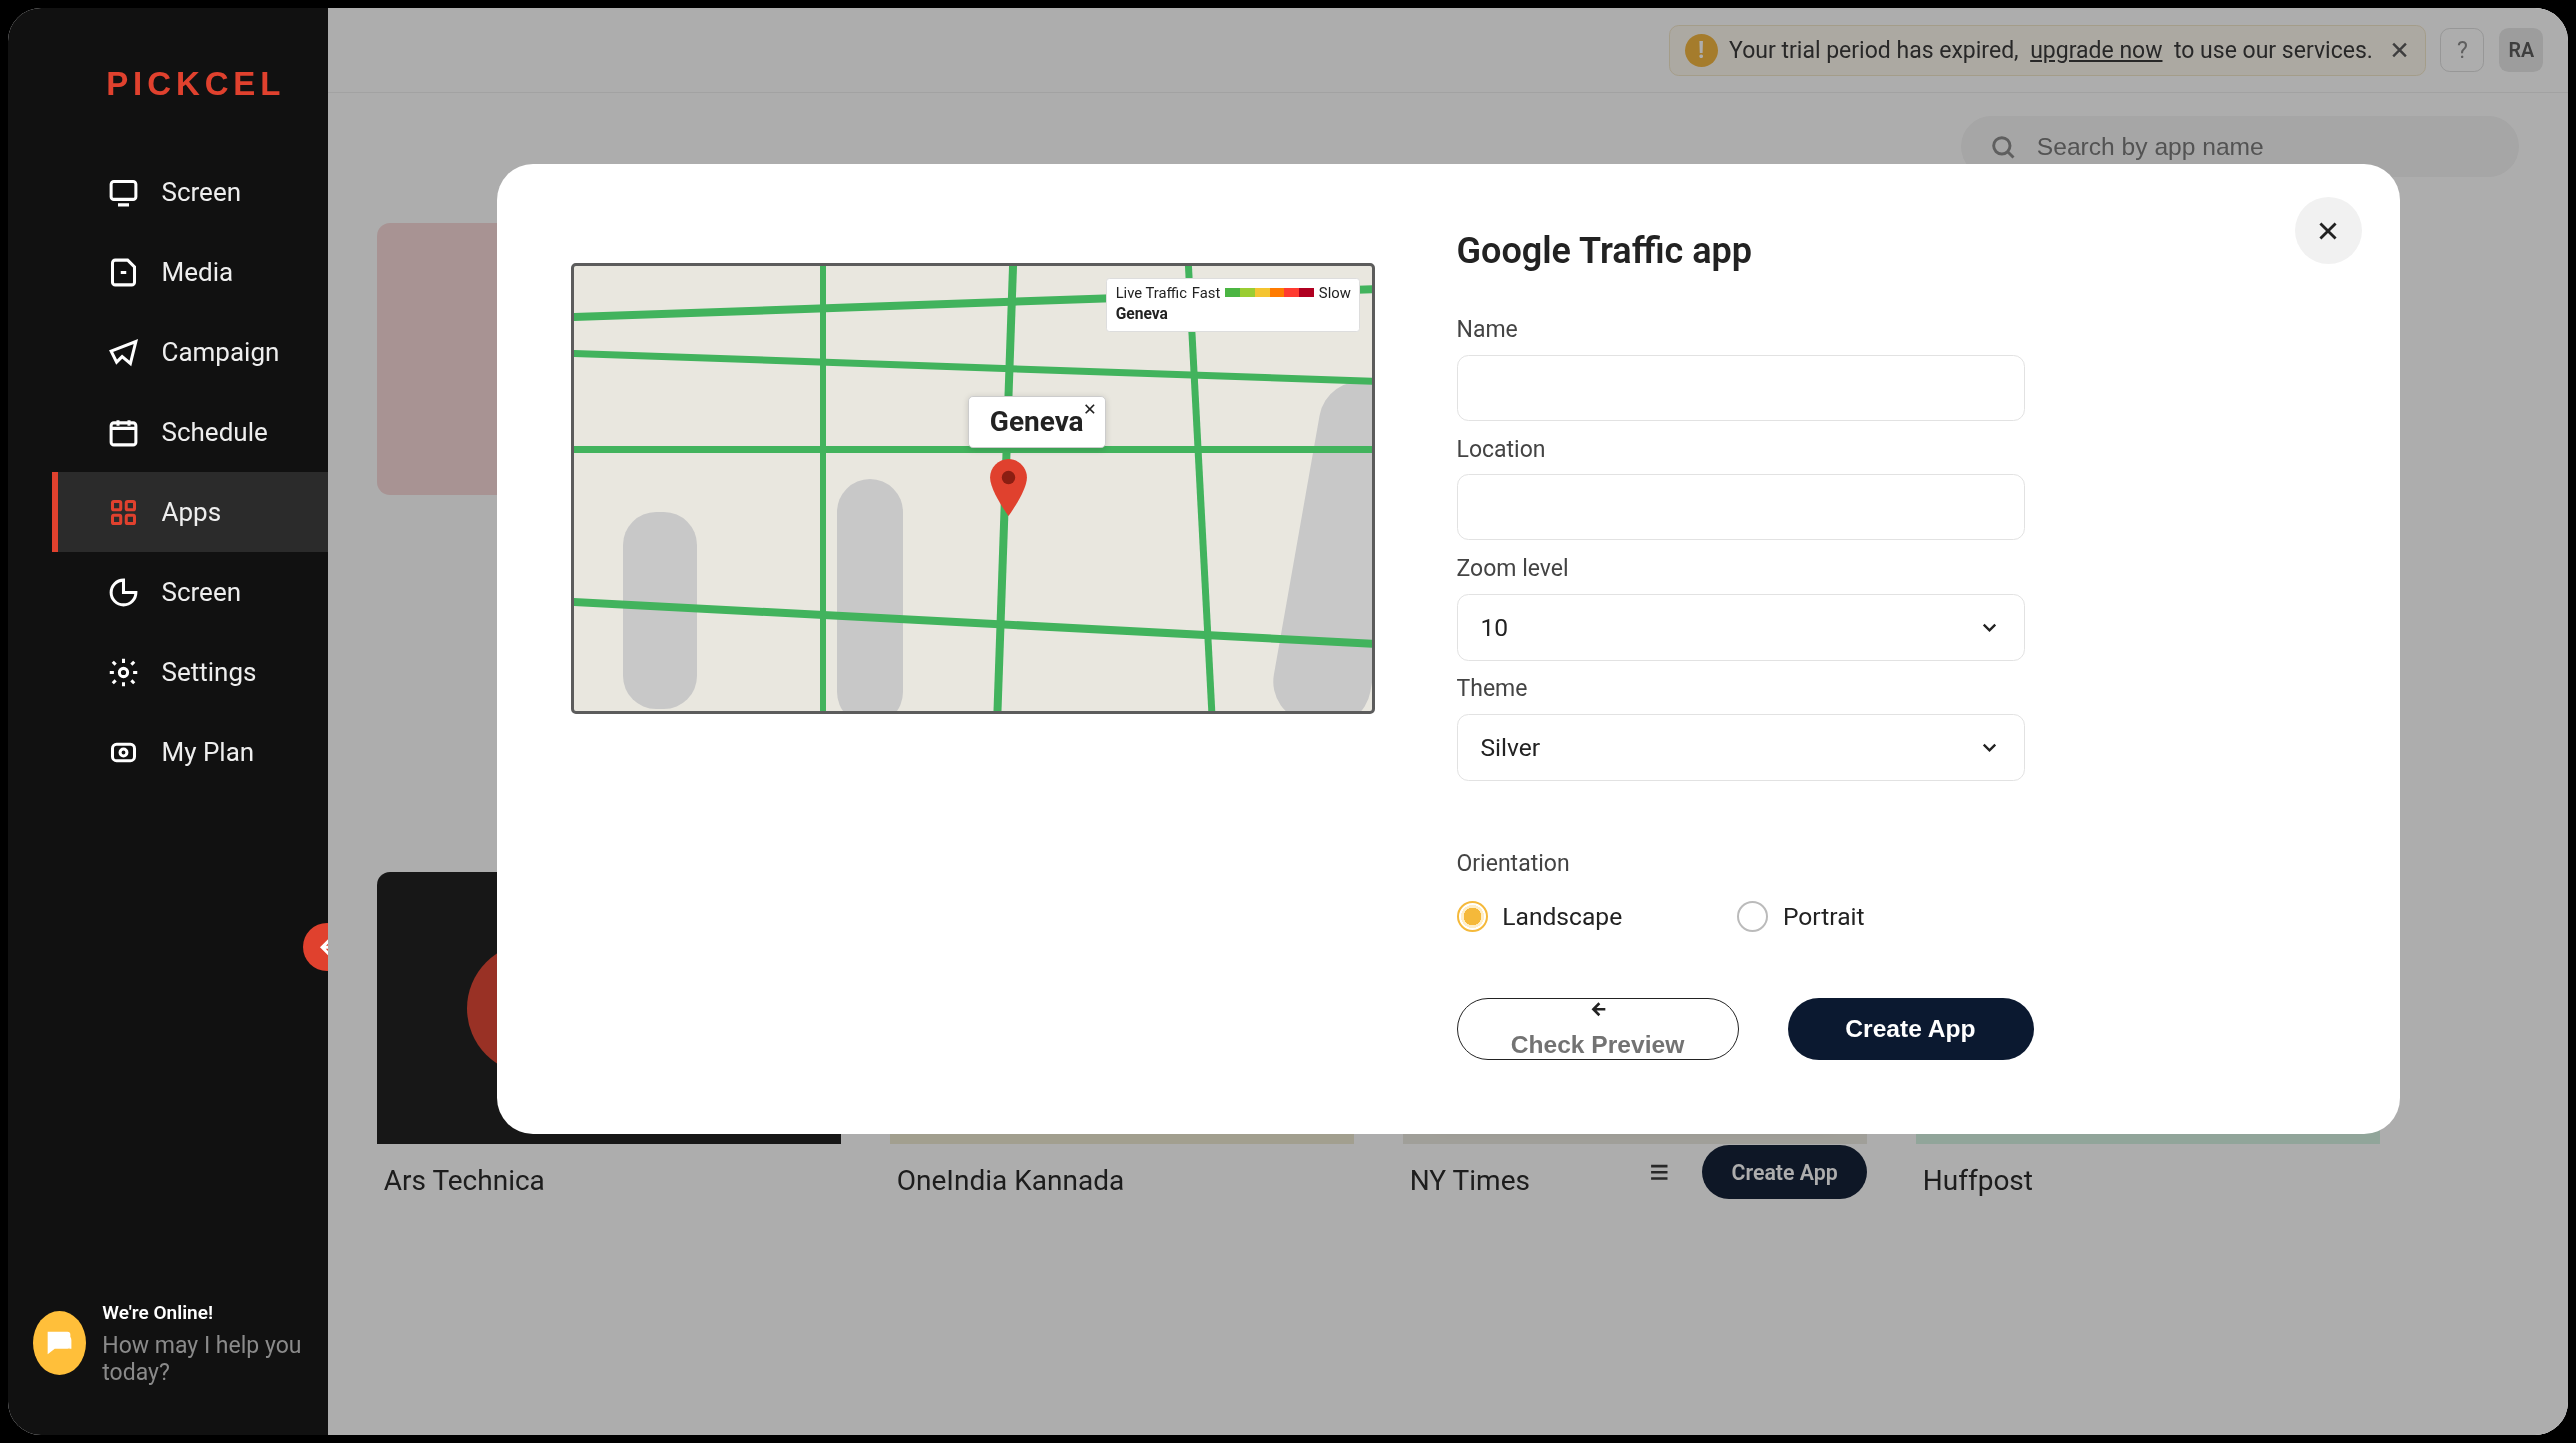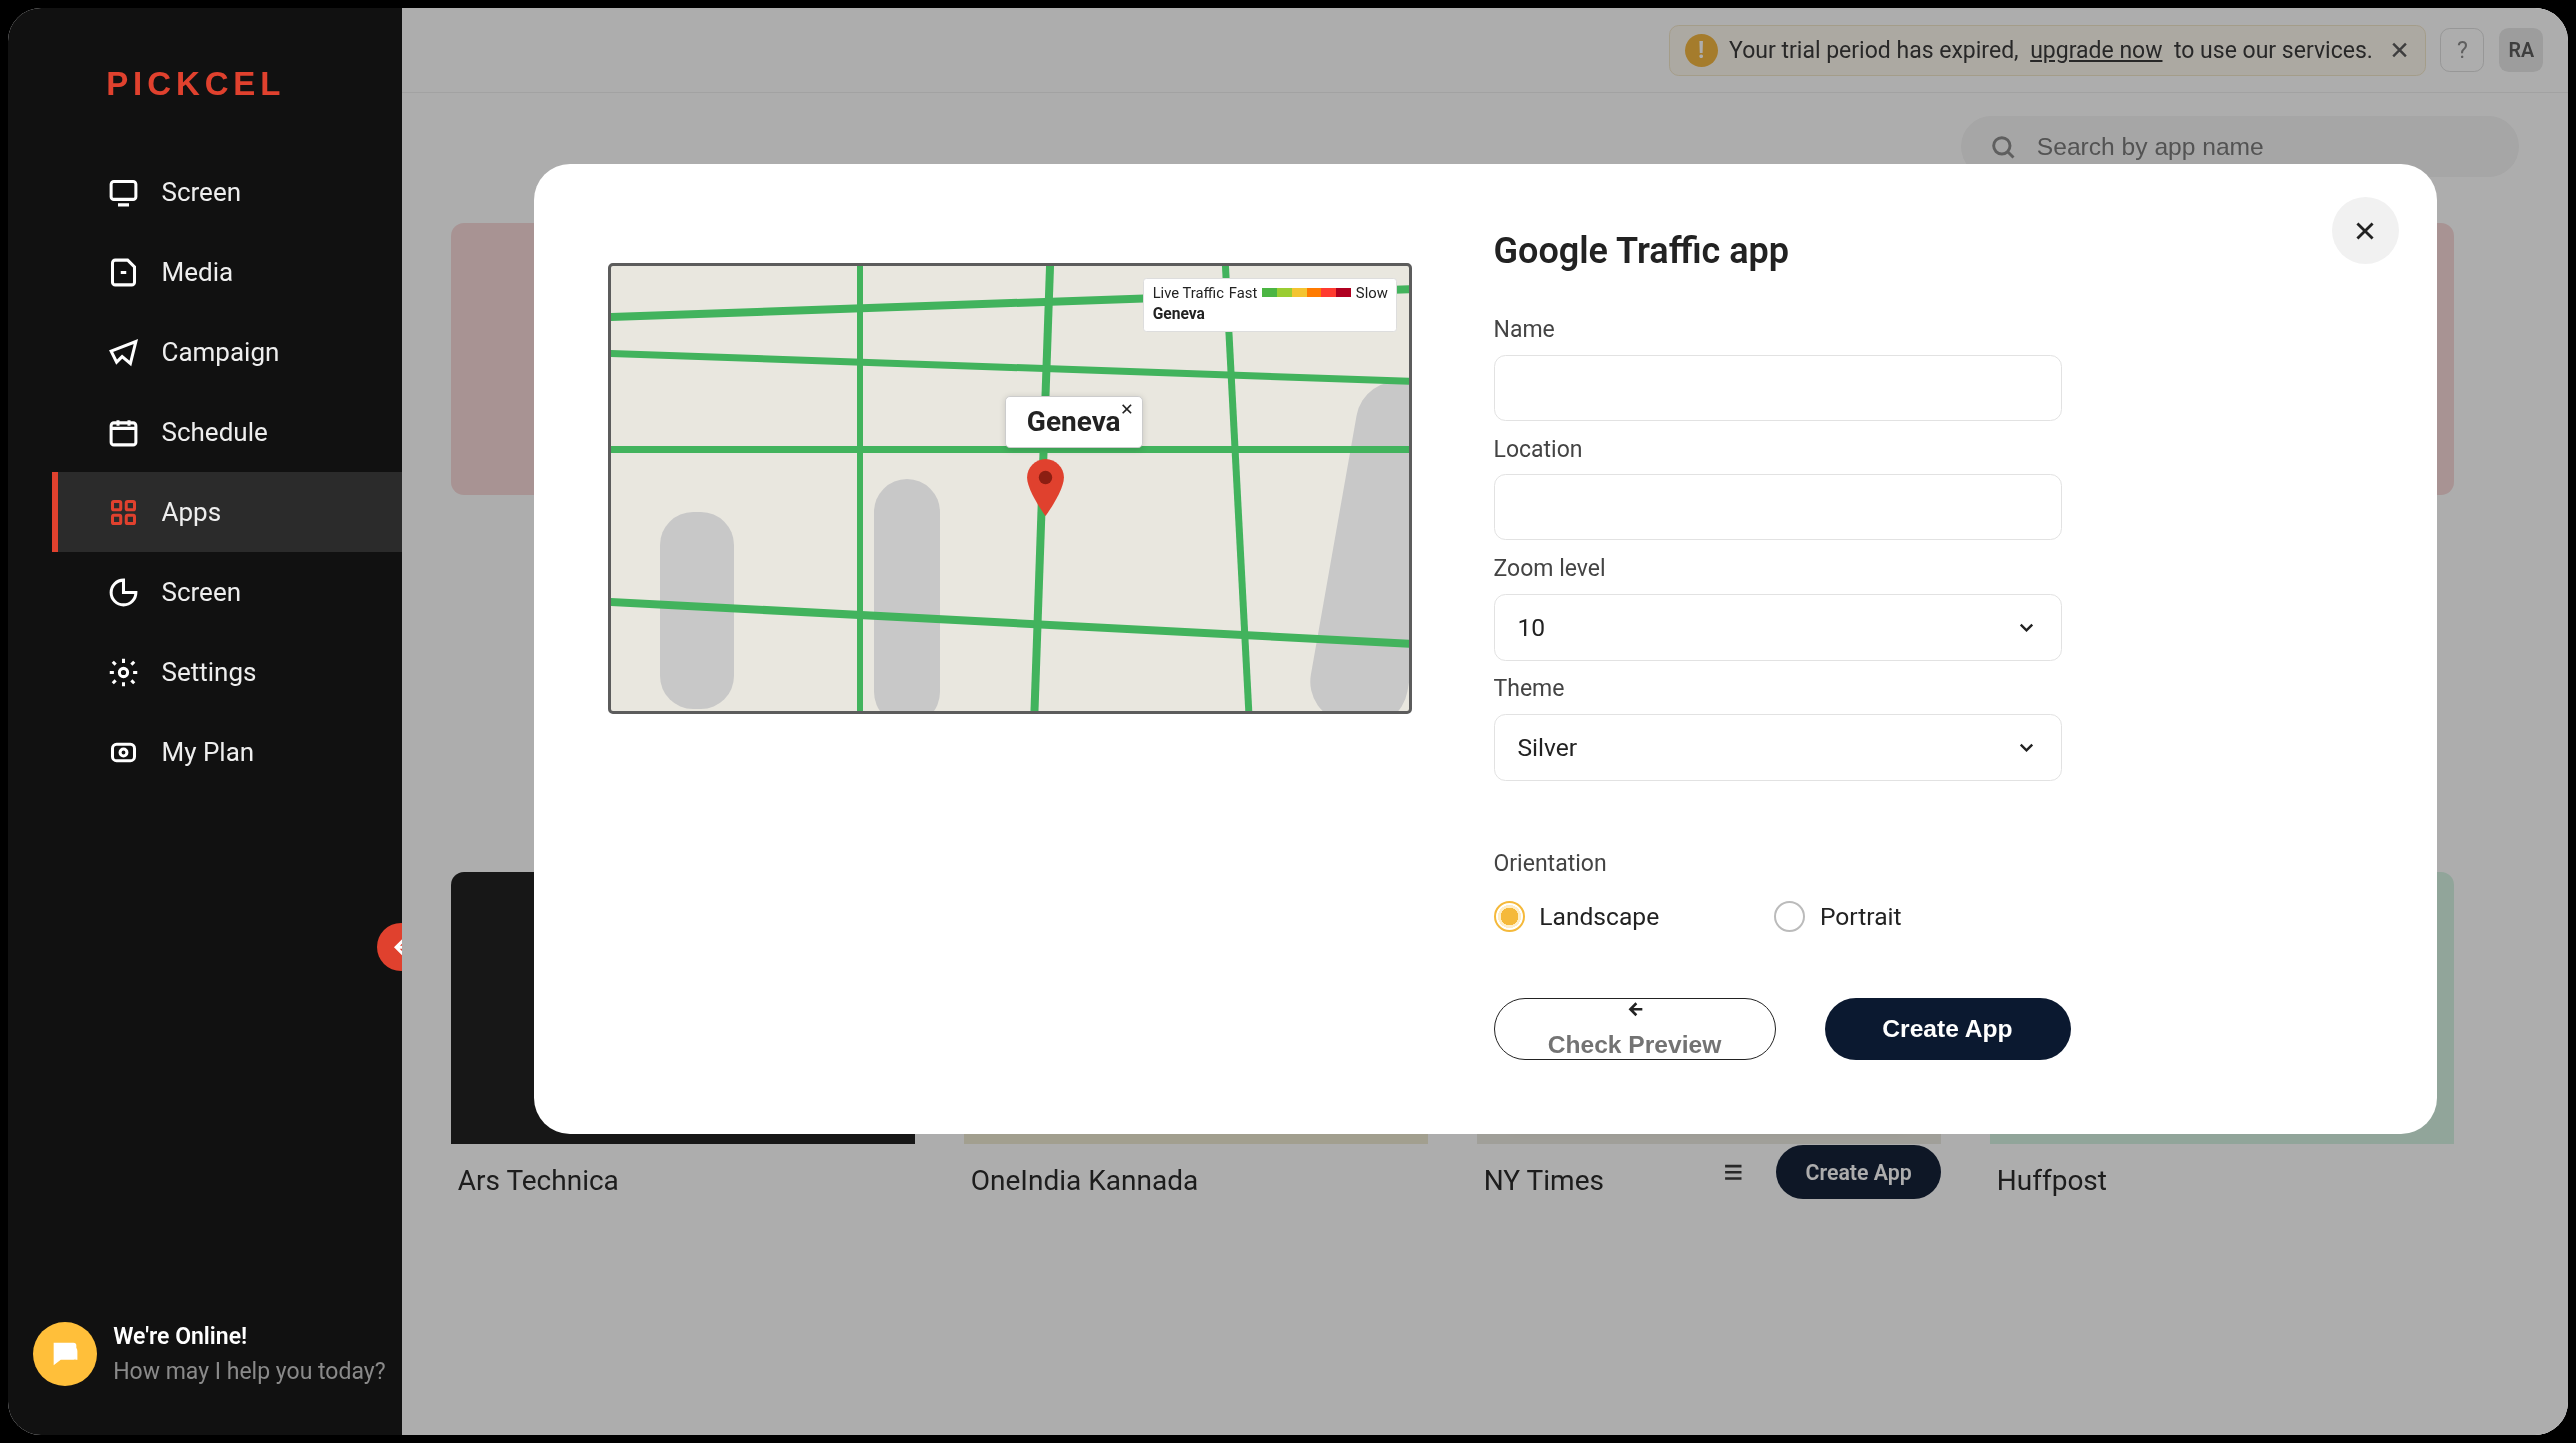--- a/index.html
+++ b/index.html
@@ -16,21 +16,21 @@
   .device-frame {
     position: absolute;
     inset: 8.2px;
     background: #f5f5f7;
     border-radius: 33px;
     overflow: hidden;
     display: flex;
   }
   
   .sidebar {
-    width: 394px;
+    width: 320px;
     background: #111;
     color: #fff;
     display: flex;
     flex-direction: column;
     position: relative;
   }
   .logo {
     padding: 57px 0 49px 98px;
     font-family: "Arial Black", Arial, sans-serif;
     font-size: 33px;
@@ -73,21 +73,21 @@
   .chat-bubble {
     position: absolute;
     left: 24.6px; bottom: 49px;
     display: flex; align-items: center; gap: 16.4px;
   }
   .chat-avatar {
     width: 64px; height: 64px; border-radius: 50%; background: #ffbf3a;
     display:flex;align-items:center;justify-content:center;
   }
   .chat-avatar svg{width:34px;height:34px;fill:#fff;}
-  .chat-text .line1{color:#fff;font-size:23px;font-weight:600;}
+  .chat-text .line1{color:#fff;font-size:19px;font-weight:600;}
   .chat-text .line2{color:#8a8a8a;font-size:23px;margin-top:8px;}
   
   .main { flex:1; display:flex; flex-direction:column; position:relative; background:#fff; }
   .topbar {
     display:flex; align-items:center; justify-content:flex-end;
     padding: 16.4px 24.6px; gap:14.8px; border-bottom:0.8px solid #eee;
   }
   .trial-banner {
     display:flex; align-items:center; gap:11.5px;
     background:#fef9ef; border:0.8px solid #f2e6c8; border-radius:9.8px;

